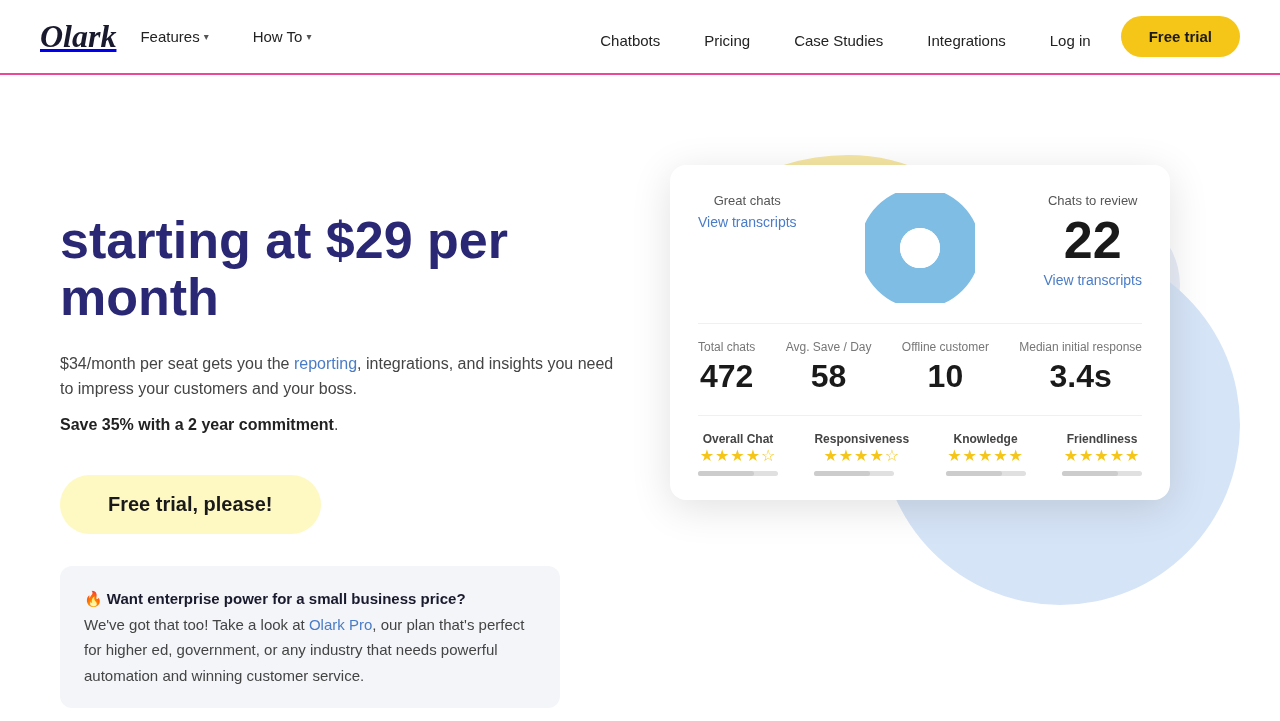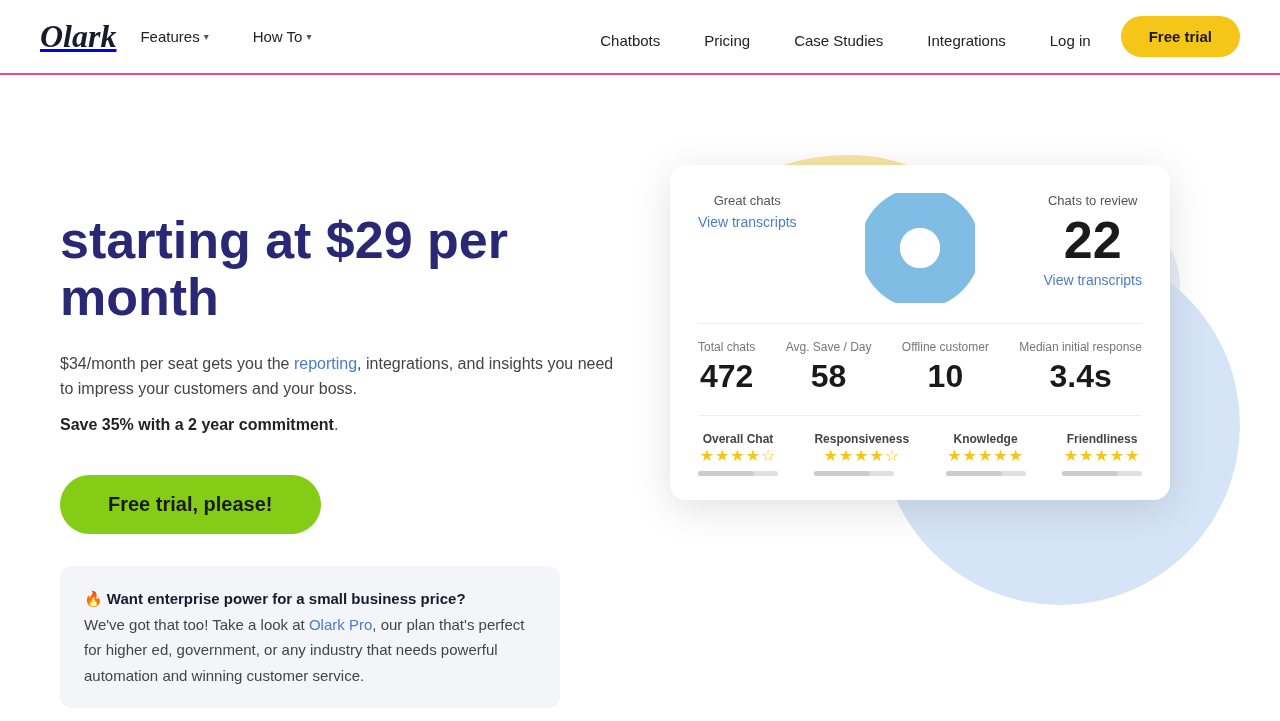--- a/index.html
+++ b/index.html
@@ -34,21 +34,21 @@
     }
     .hero-left { max-width: 560px; padding-top: 20px; }
     .hero-headline {
       font-size: 52px; font-weight: 900; line-height: 1.1;
       color: #2a2875; margin-bottom: 24px;
     }
     .hero-subtext { font-size: 16px; color: #444; line-height: 1.6; margin-bottom: 10px; }
     .hero-subtext a { color: #4a7cc7; text-decoration: none; }
     .hero-subtext strong { font-weight: 700; color: #222; }
     .hero-cta {
-      display: inline-block; background: #84cc16; color: #1a1a1a;
+      display: inline-block; background: #fef9c3; color: #1a1a1a;
       font-size: 20px; font-weight: 800; padding: 18px 48px;
       border-radius: 50px; cursor: pointer; border: none; margin: 28px 0 32px;
       text-align: center;
     }
     .enterprise-box {
       background: #f3f5f8; border-radius: 12px; padding: 20px 24px;
       font-size: 15px; color: #444; line-height: 1.7; max-width: 500px;
     }
     .enterprise-box strong { color: #1a1a2e; }
     .enterprise-box a { color: #4a7cc7; text-decoration: none; }

